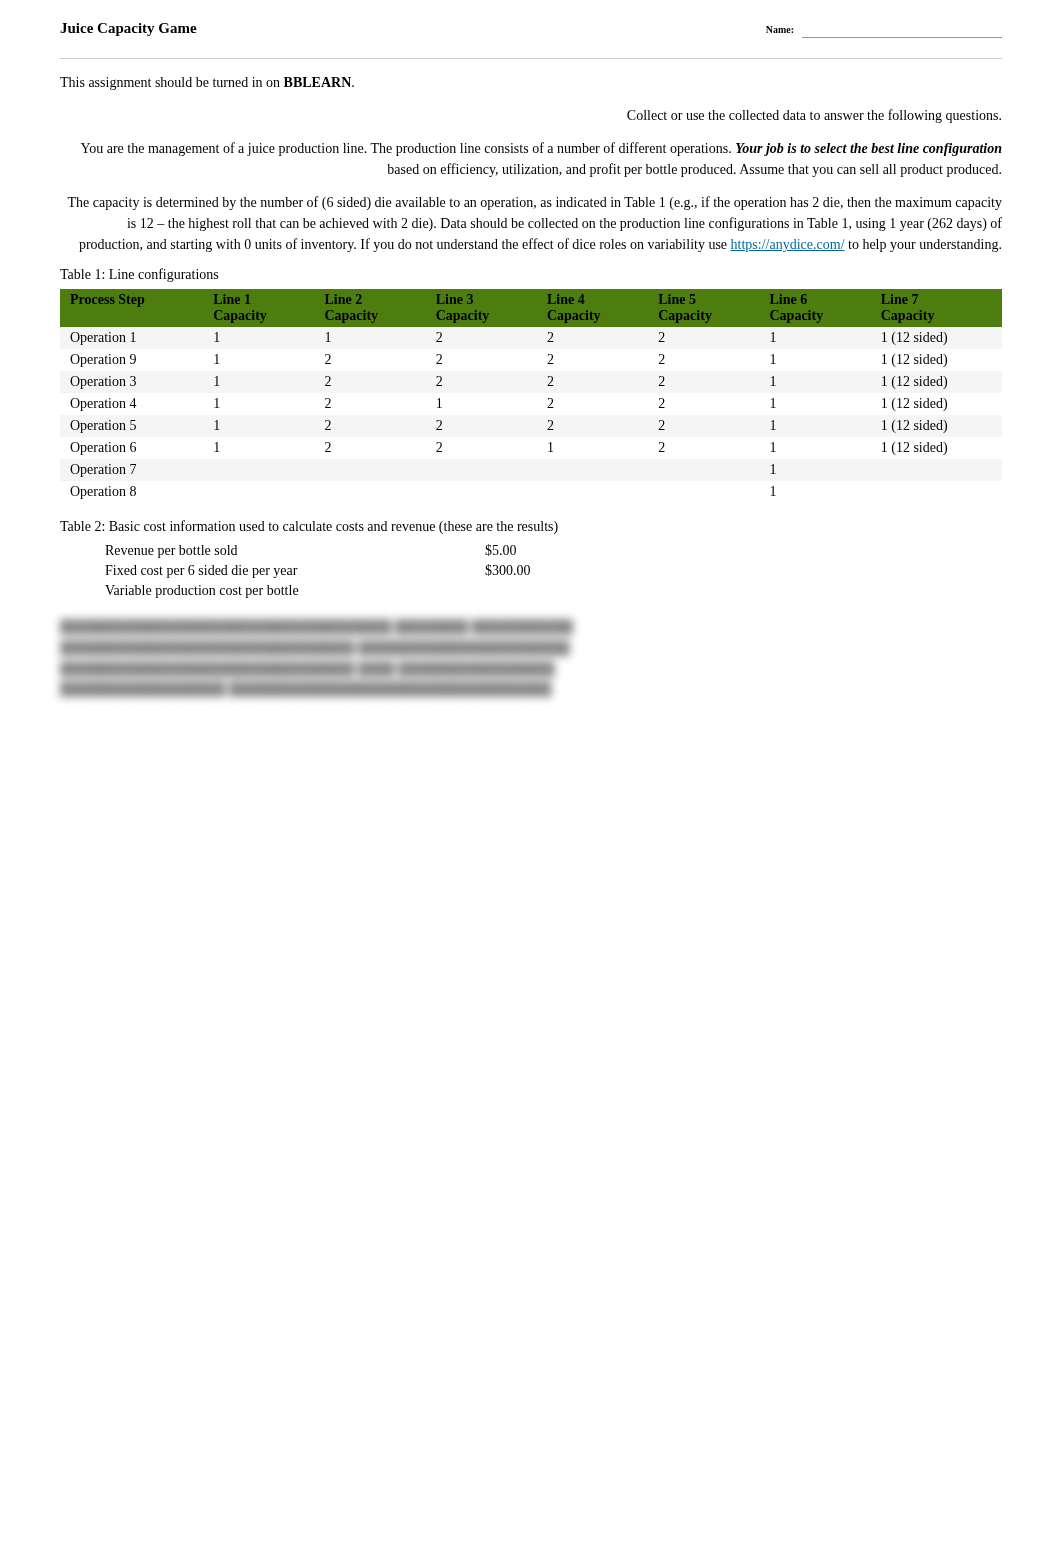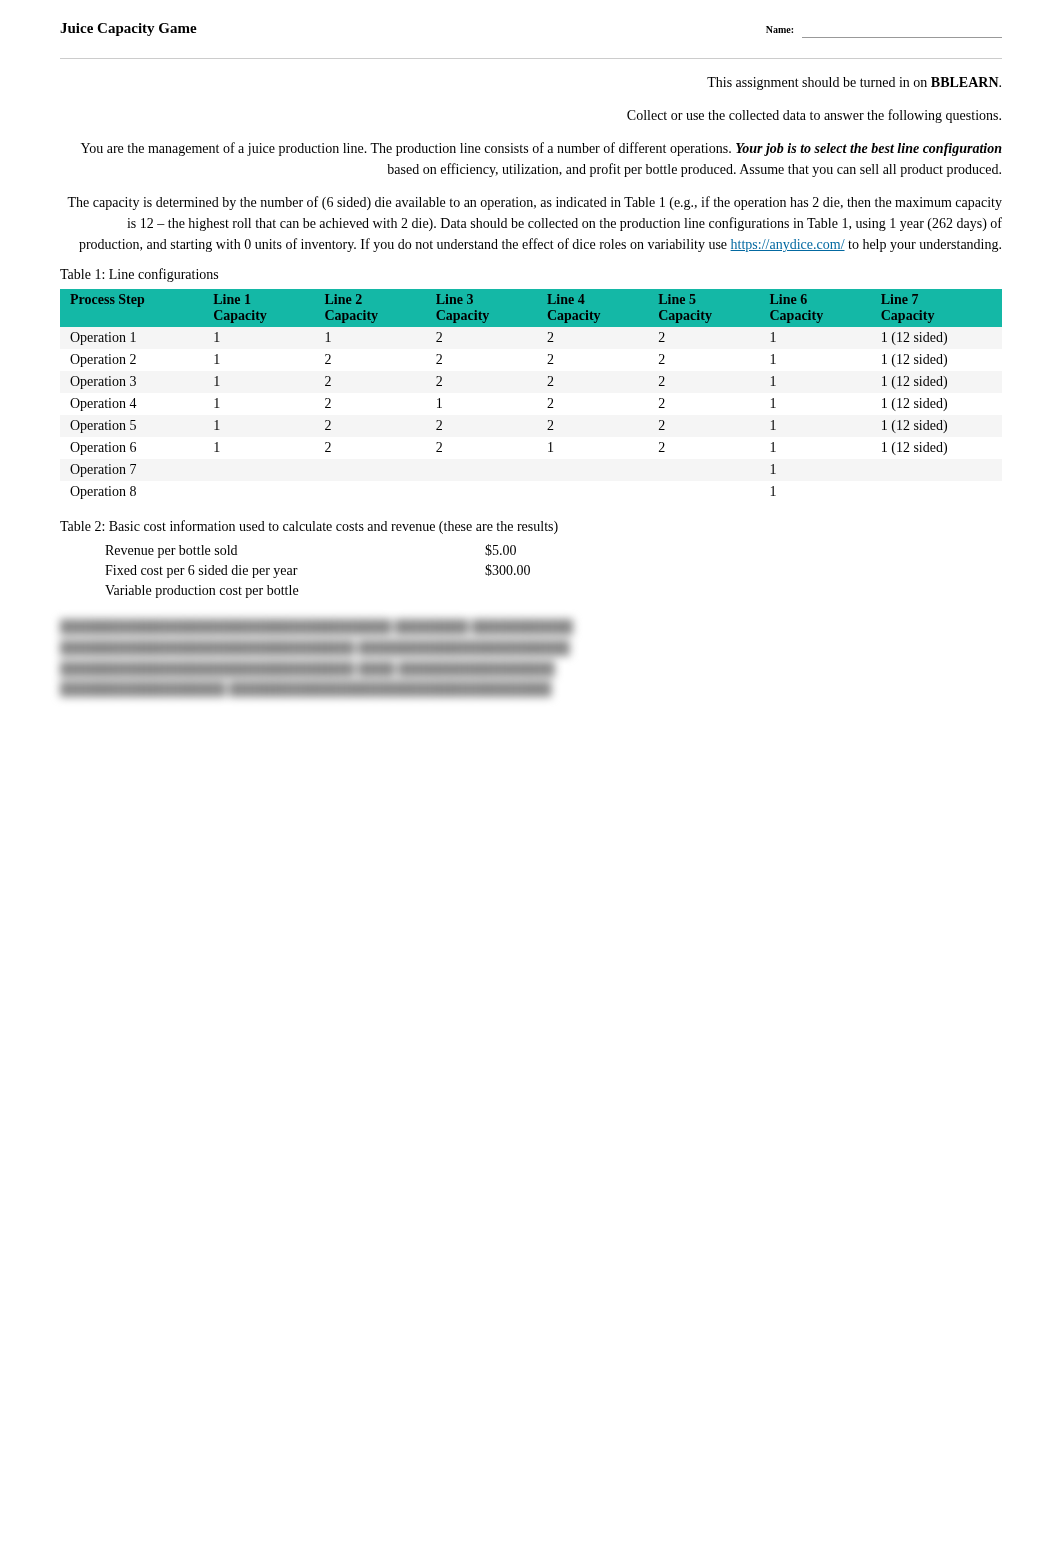--- a/index.html
+++ b/index.html
@@ -40,21 +40,21 @@
       margin-right: 8px;
     }
 
     .header-name-line {
       border-bottom: 1px solid #999;
       width: 200px;
       display: inline-block;
     }
 
     .center-text {
-      text-align: right;
+      text-align: left;
       margin-bottom: 14px;
       font-size: 14px;
     }
 
     .bold {
       font-weight: bold;
     }
 
     .paragraph {
       margin-bottom: 12px;
@@ -89,21 +89,21 @@
     }
 
     table.main-table th,
     table.main-table td {
       padding: 3px 10px;
       text-align: left;
       vertical-align: top;
     }
 
     table.main-table thead tr {
-      background-color: #14b8a6;
+      background-color: #4d7c0f;
     }
 
     table.main-table tbody tr:nth-child(odd) {
       background-color: #f5f5f5;
     }
 
     table.main-table tbody tr:nth-child(even) {
       background-color: #fff;
     }
 
@@ -177,21 +177,21 @@
         <td>Operation 1</td>
         <td>1</td>
         <td>1</td>
         <td>2</td>
         <td>2</td>
         <td>2</td>
         <td>1</td>
         <td>1 (12 sided)</td>
       </tr>
       <tr>
-        <td>Operation 2</td>
+        <td>Operation 9</td>
         <td>1</td>
         <td>2</td>
         <td>2</td>
         <td>2</td>
         <td>2</td>
         <td>1</td>
         <td>1 (12 sided)</td>
       </tr>
       <tr>
         <td>Operation 3</td>

